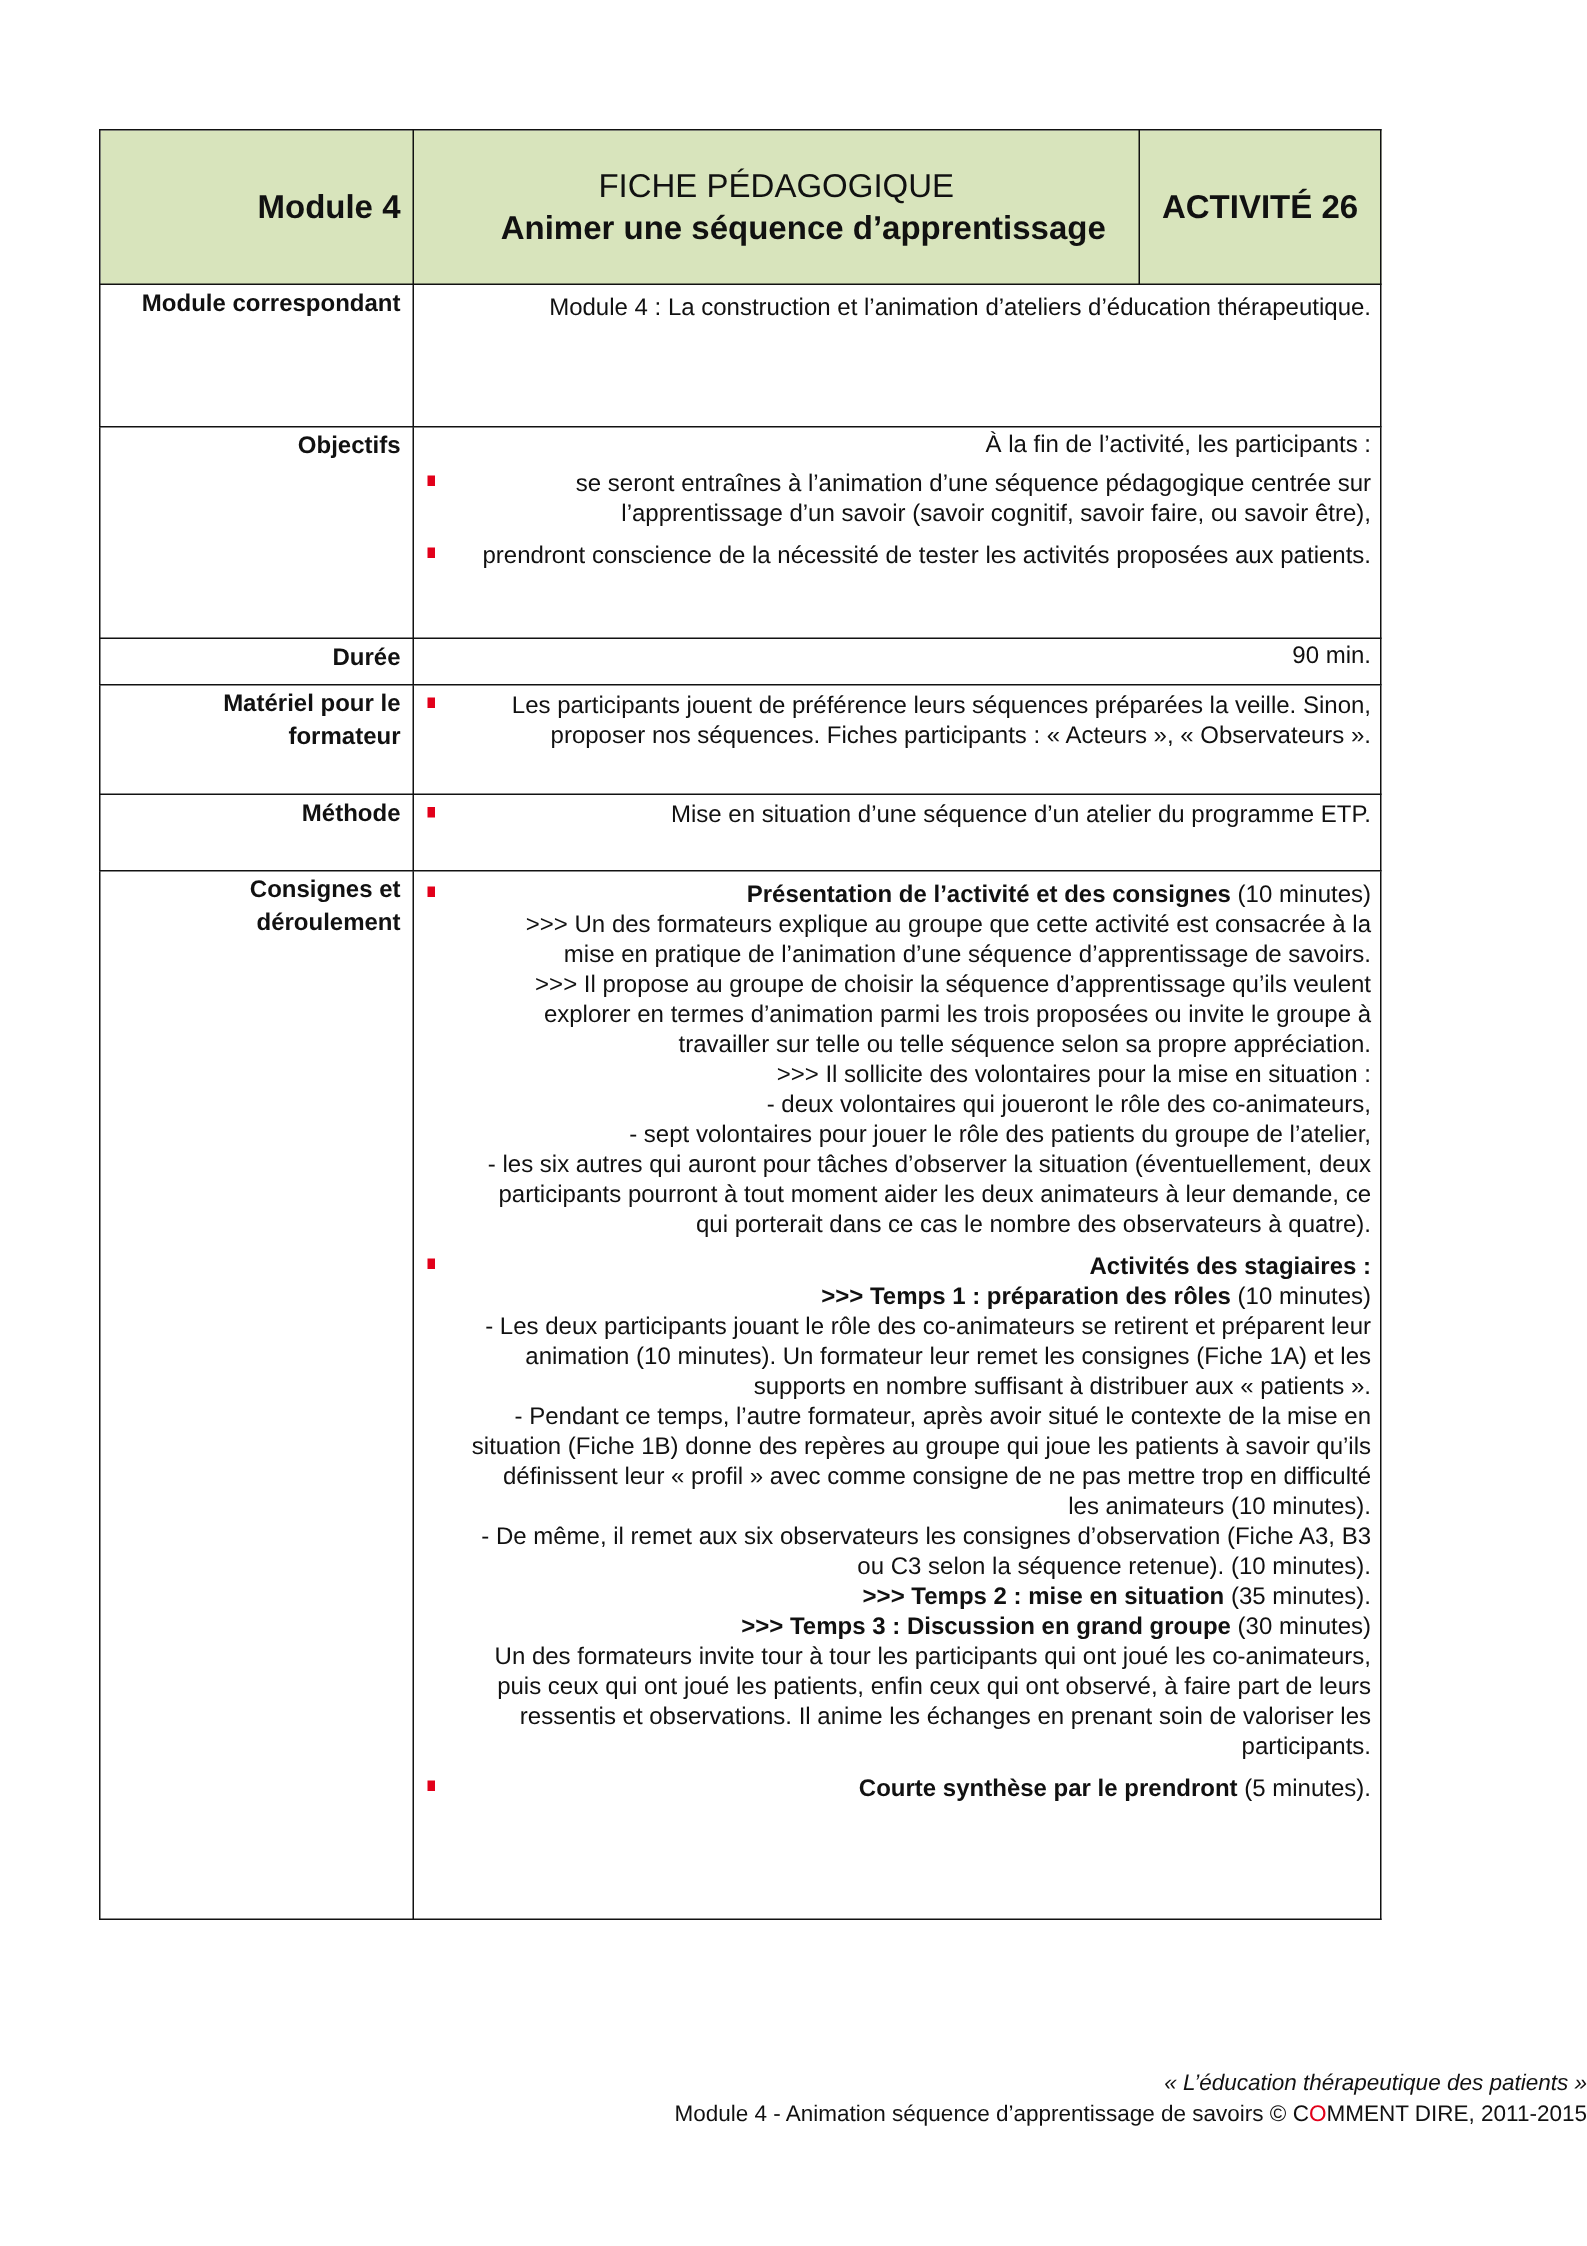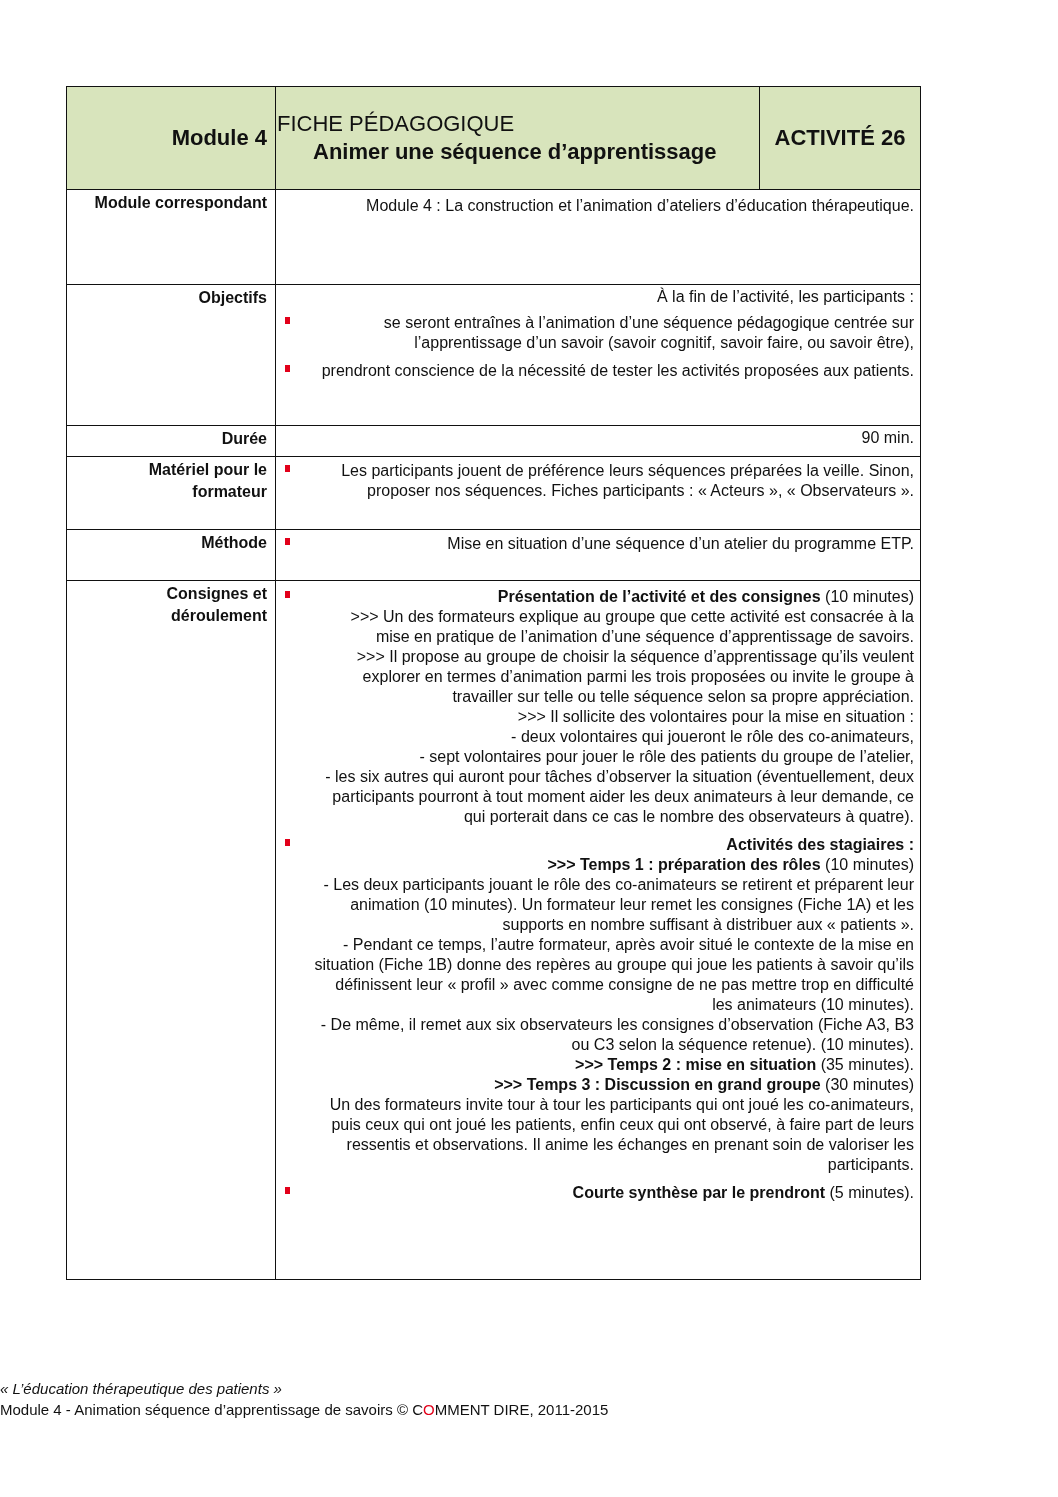--- a/index.html
+++ b/index.html
@@ -1,33 +1,33 @@
 <!DOCTYPE html>
 <html><head>
 <meta charset="utf-8">
 <style>
   html, body { margin: 0; padding: 0; background: #ffffff; }
   body { width: 1058px; height: 1497px; position: relative; font-family: "Liberation Sans", sans-serif; color: #111; }
   .sheet { position: absolute; left: 66px; top: 86px; width: 855px; border-collapse: collapse; }
   .sheet td { border: 1.5px solid #111; vertical-align: top; text-align: right; }
   .hdr td { background: #d8e4bc; height: 100px; vertical-align: middle; }
   .hdr .mod { width: 192px; font-weight: bold; font-size: 22px; padding: 0 8px; }
-  .hdr .title { text-align: left; font-size: 22px; line-height: 28px; }
+  .hdr .title { text-align: center; font-size: 22px; line-height: 28px; }
   .hdr .title .t1 { font-weight: normal; }
   .hdr .title .t2 { font-weight: bold; margin-left: 36px; }
   .hdr .act { width: 158px; font-weight: bold; font-size: 22px; text-align: center; }
   .lbl { width: 192px; font-weight: bold; font-size: 16px; line-height: 22px; padding: 2px 8px; }
   .val { font-size: 16px; line-height: 20px; padding: 2px 6px 6px 6px; }
   .val p { margin: 0; }
   ul.red { list-style: none; margin: 6px 0 0 0; padding: 0; }
   ul.red li { position: relative; padding-left: 31px; margin-bottom: 8px; }
   ul.red li::before { content: ""; position: absolute; left: 3px; top: 4px; width: 5px; height: 7px; background: #e2001a; }
   .b { font-weight: bold; }
   .line { display: block; }
-  .footer { position: absolute; left: 0; width: 1058px; text-align: left; font-size: 15px; line-height: 21px; }
+  .footer { position: absolute; left: 0; width: 1058px; text-align: right; font-size: 15px; line-height: 21px; }
   .footer .f1 { font-style: italic; }
   .brand-o { color: #e2001a; }
   .sc { font-variant: small-caps; }
   .row-module td { height: 86px; }
   .row-obj td { height: 132px; }
   .row-duree td { height: 22px; }
   .row-mat td { height: 64px; }
   .row-meth td { height: 42px; }
   .row-cons td { height: 690px; }
 </style>

